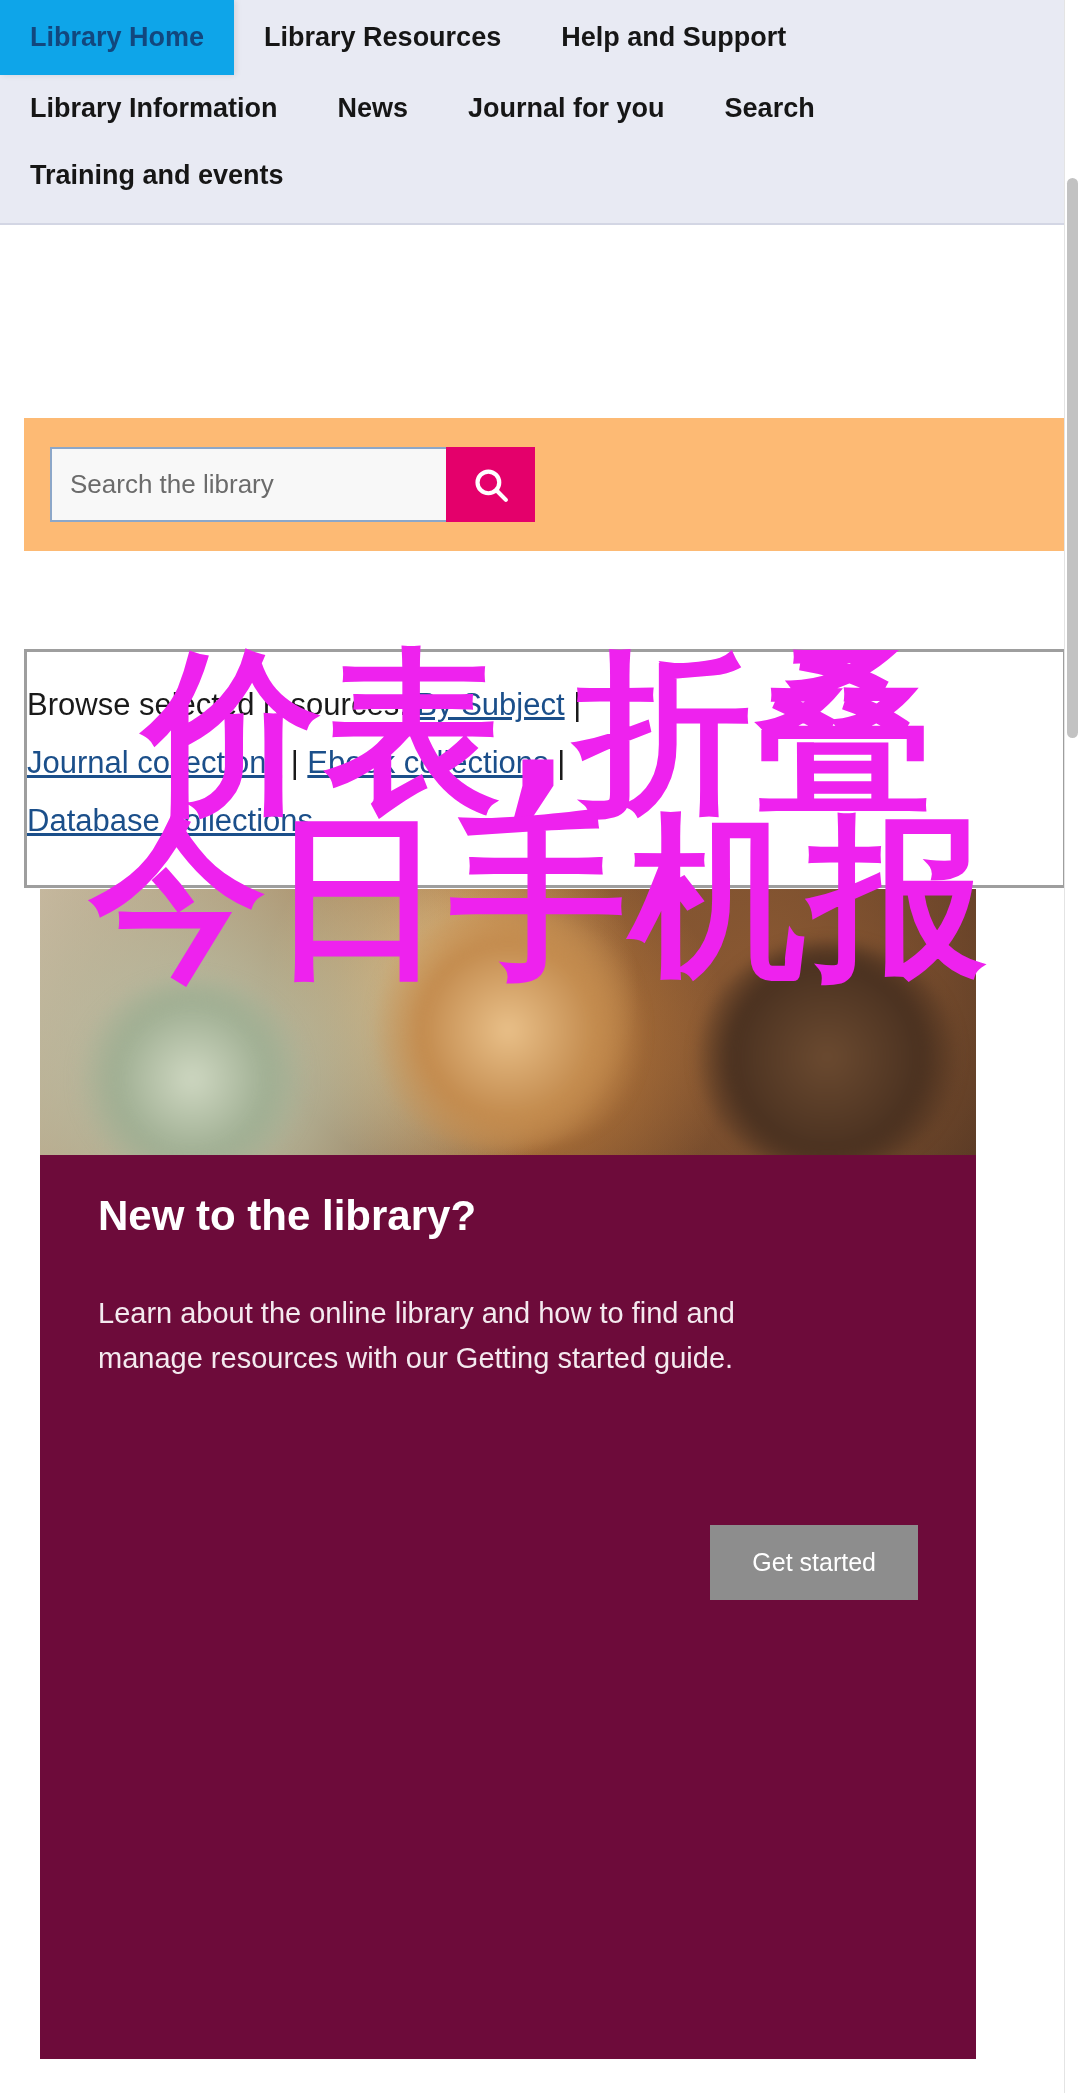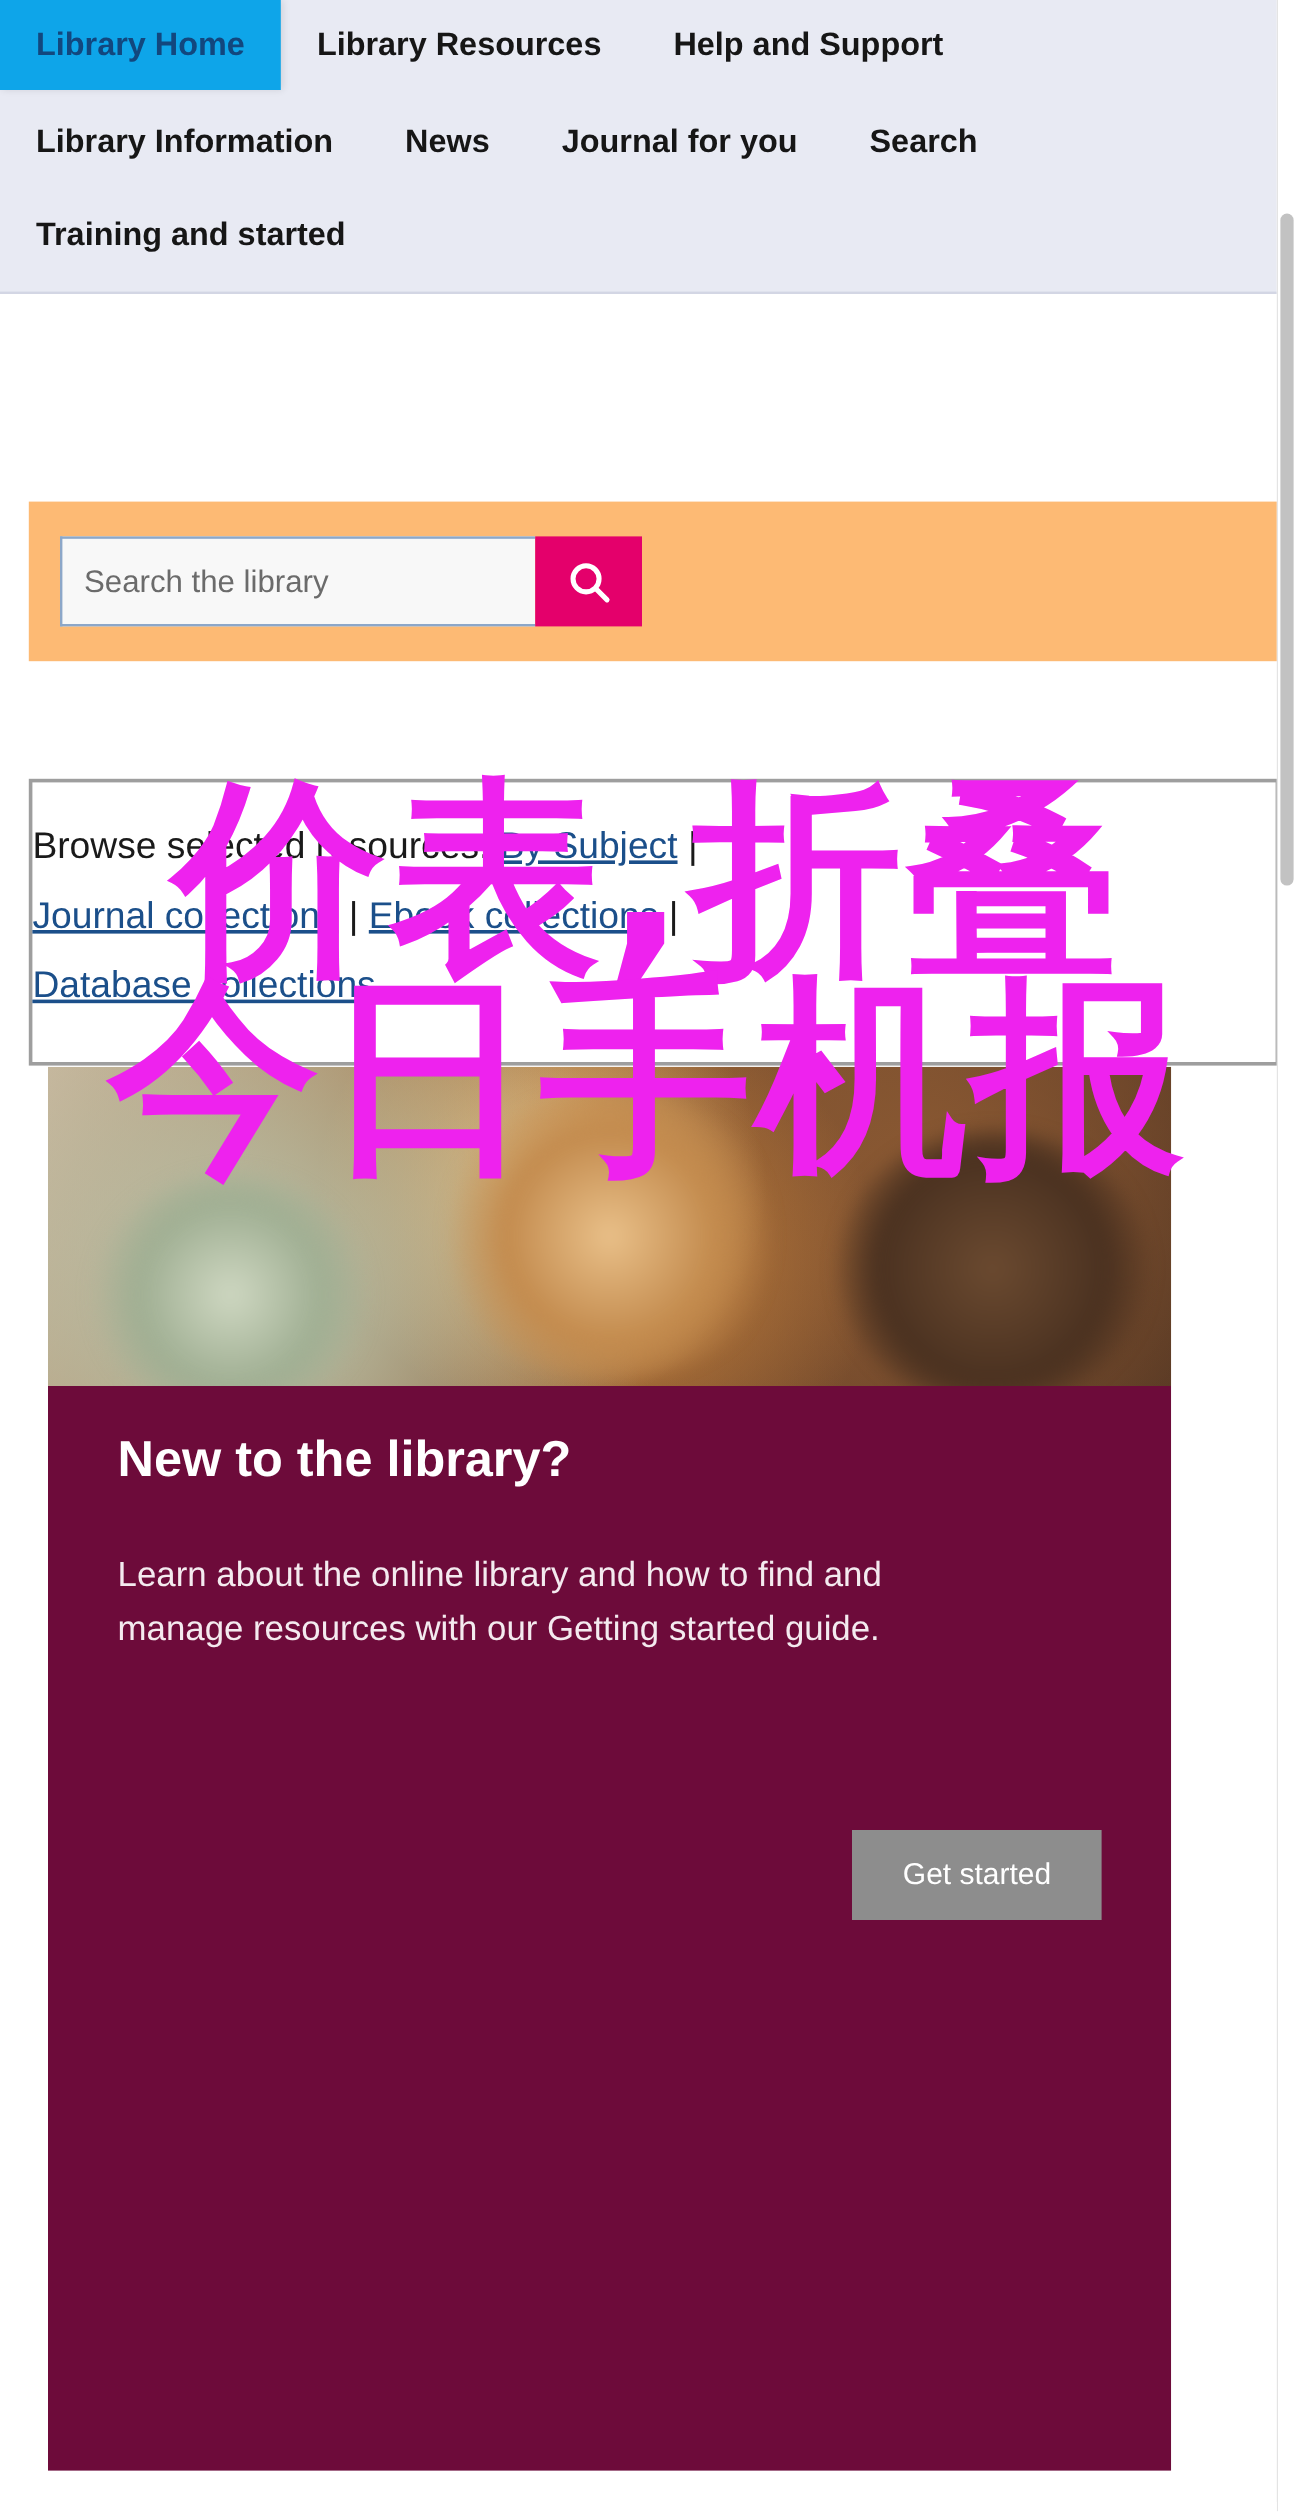--- a/index.html
+++ b/index.html
@@ -42,21 +42,21 @@
     line-height: 1.15;
     cursor: pointer;
   }
   .nav-item.active {
     background: #0ea5e9;
     color: #12477e;
     box-shadow: 2px 0 6px rgba(0,0,0,0.10);
   }
   .nav-row.r2 .nav-item,
   .nav-row.r3 .nav-item {
-    padding-top: 28px;
+    padding-top: 18px;
     padding-bottom: 18px;
   }
 
   
   .search-banner {
     position: absolute;
     top: 418px;
     left: 24px;
     width: 1042px;
     height: 133px;
@@ -249,21 +249,21 @@
       <div class="nav-item">Library Resources</div>
       <div class="nav-item">Help and Support</div>
     </div>
     <div class="nav-row r2">
       <div class="nav-item">Library Information</div>
       <div class="nav-item">News</div>
       <div class="nav-item">Journal for you</div>
       <div class="nav-item">Search</div>
     </div>
     <div class="nav-row r3">
-      <div class="nav-item">Training and started</div>
+      <div class="nav-item">Training and events</div>
     </div>
   </nav>
 
   <section class="search-banner">
     <div class="search-wrap">
       <input class="search-input" type="text" placeholder="Search the library" style="">
       <button class="search-btn">
         <span>
           <svg width="42" height="42" viewBox="0 0 24 24" fill="none" stroke="#ffffff" stroke-width="2.4" stroke-linecap="round">
             <circle cx="10.5" cy="10.5" r="6.2"></circle>

